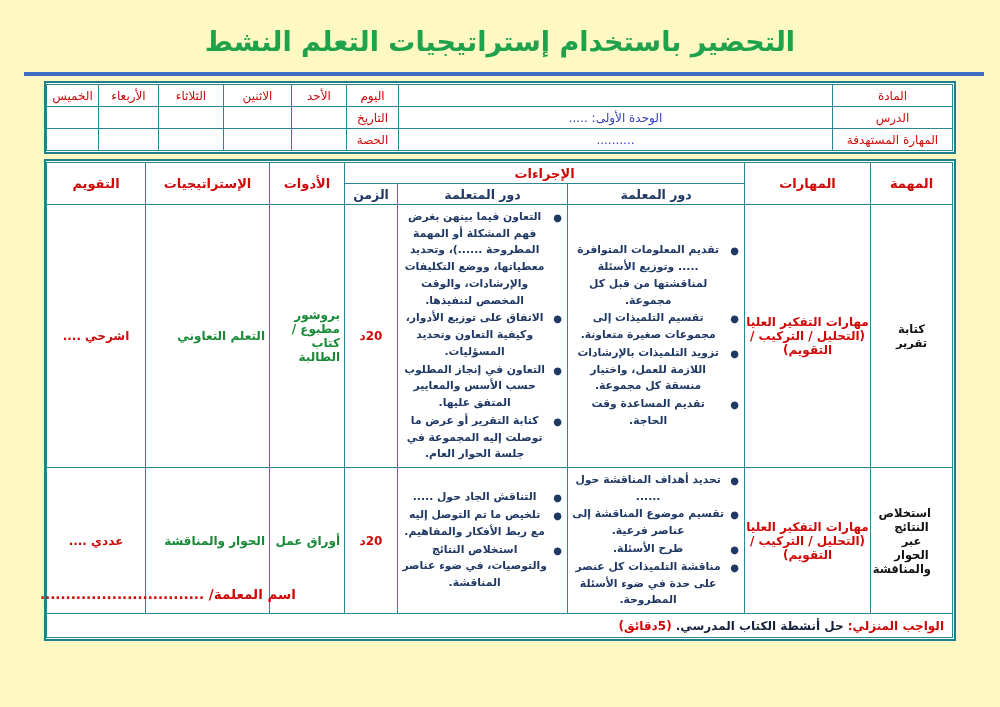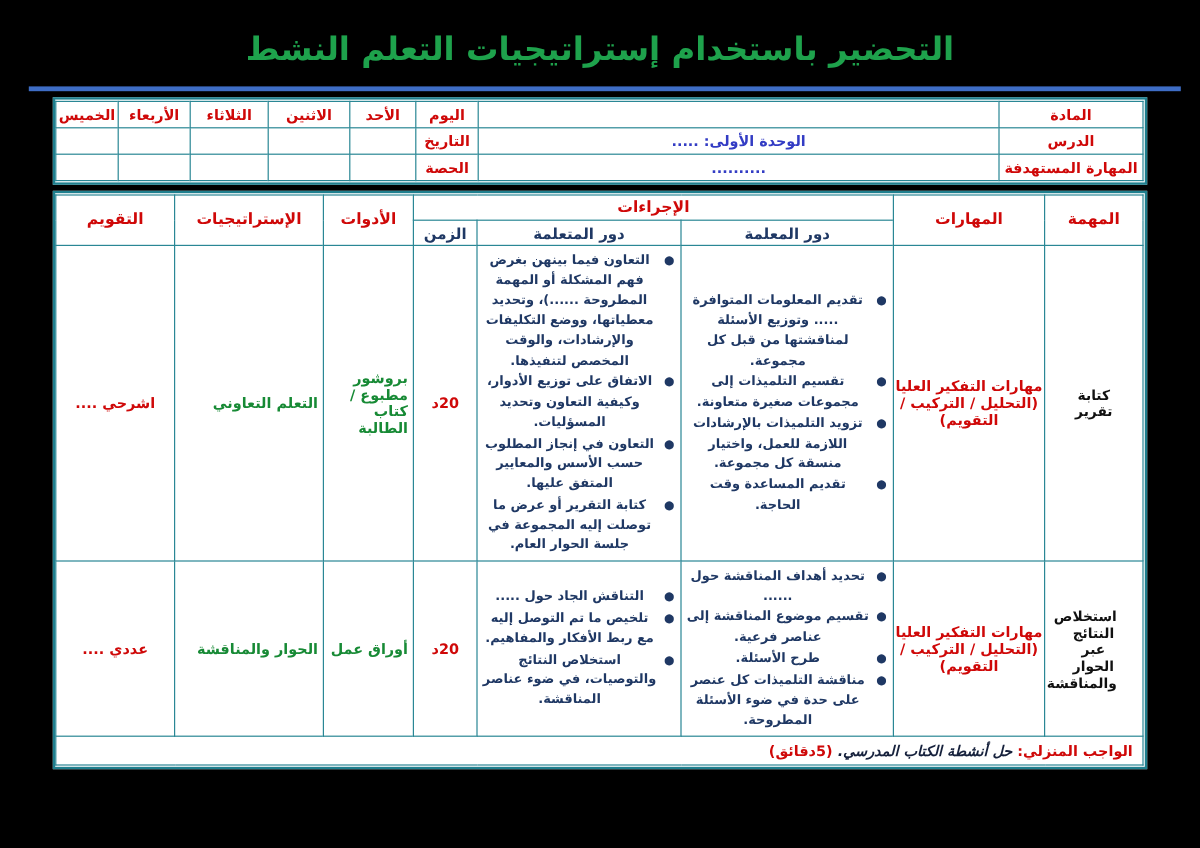--- a/index.html
+++ b/index.html
@@ -2,40 +2,40 @@
 <html lang="ar" dir="rtl"><head>
 <meta charset="utf-8">
 <style>
   * { margin:0; padding:0; box-sizing:border-box; }
   html,body { background:#ffffff; }
   body {
     width:1000px; height:707px; position:relative; overflow:hidden;
     font-family:"DejaVu Sans","Liberation Sans",sans-serif;
     direction:rtl;
   }
-  .page { position:absolute; inset:0; background:#000000; }
+  .page { position:absolute; inset:0; background:#fef9c3; }
 
   .title {
     position:absolute; top:26px; left:0; width:100%;
     text-align:center; font-size:27px; font-weight:bold; color:#1ea24c;
   }
   .title-rule {
     position:absolute; top:72px; left:24px; width:960px; height:4px;
     background:#3e6dc5;
   }
 
   .tbl-wrap { position:absolute; border:2px solid #1f7f8e; padding:1px; background:#fff; }
   .info-wrap { top:81px; right:44px; width:912px; }
   .main-wrap { top:159px; right:44px; width:912px; }
 
   table { border-collapse:collapse; table-layout:fixed; width:100%; }
   td { border:1px solid #2a8795; vertical-align:middle; overflow:hidden; }
 
   
-  .info-table td { height:22px; font-size:12px; font-weight:bold; text-align:center; }
+  .info-table td { height:22px; font-size:12px; font-weight:normal; text-align:center; }
   .lbl-red { color:#cf0808; }
   .val-blue { color:#333cc4; }
 
   
   .hdr { color:#cf0808; font-weight:bold; font-size:13px; text-align:center; }
   .hdr-sub { color:#1f3864; font-weight:bold; font-size:12.5px; text-align:center; }
   .h1-row td { height:21px; }
   .h2-row td { height:21px; }
   .row1 td { height:220px; }
   .row2 td { height:133px; }
@@ -51,21 +51,21 @@
     display:flex; align-items:flex-start; gap:5px;
     color:#1f3864; font-weight:bold; font-size:10.8px; line-height:1.55;
     margin:1px 0;
   }
   ul.bullets .bullet { flex:0 0 auto; font-size:10px; line-height:1.7; color:#1f3864; }
   ul.bullets .btxt { flex:1; text-align:center; }
   td.roles { vertical-align:middle; }
 
   .hw-cell { text-align:right; padding-right:8px; font-size:12px; font-weight:bold; white-space:nowrap; }
   .hw-label { color:#cf0808; }
-  .hw-text { color:#16213c;font-style:italic; }
+  .hw-text { color:#16213c; }
   .hw-dur { color:#cf0808;margin-left:44px; }
 
   .footer {
     position:absolute; top:586px; left:44px; width:252px;
     direction:rtl; text-align:right;
     color:#cf0808; font-weight:bold; font-size:13.5px; white-space:nowrap;
   }
 </style>
 </head>
 <body>
@@ -245,14 +245,15 @@
 
       <tr class="hw-row">
         <td colspan="8" class="hw-cell">
           <span class="hw-label">الواجب المنزلي:</span><span class="hw-text"> حل أنشطة الكتاب المدرسي. </span><span class="hw-dur">(5دقائق)</span>
         </td>
       </tr>
     </tbody>
       </table>
   </div>
 
+  <div class="footer">اسم المعلمة/ ................................</div>
 
 </div>
 
 </body></html>

